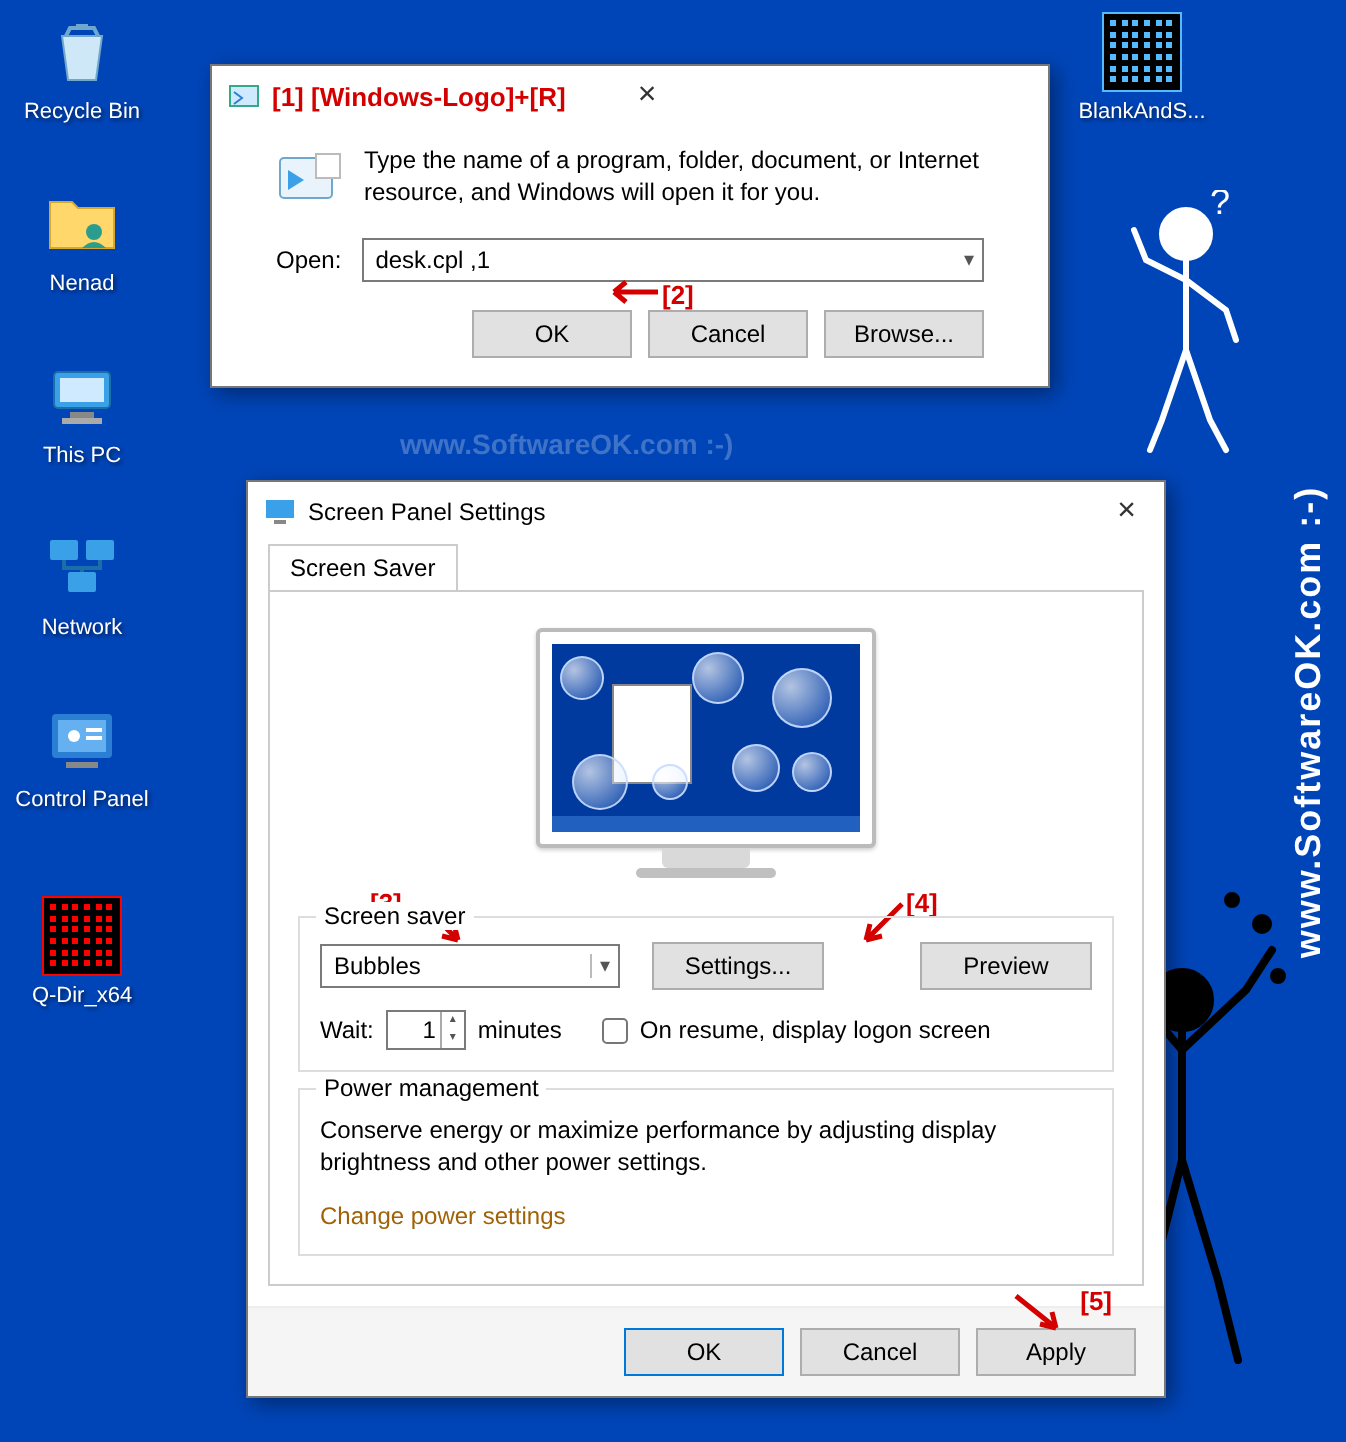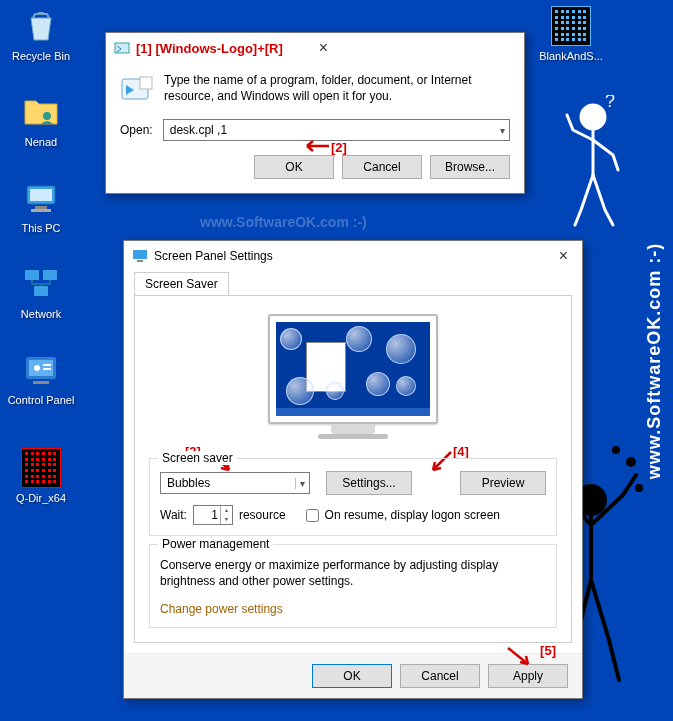--- a/index.html
+++ b/index.html
@@ -17,21 +17,21 @@
   
   .dotted-ico { width: 40px; height: 40px; background: #000; border: 1px solid #f00; display: grid; grid-template-columns: repeat(6,1fr); grid-template-rows: repeat(6,1fr); gap: 2px; padding: 3px; }
   .dotted-ico i { background: #f00; width: 3px; height: 3px; }
 
   
   .win { position: absolute; background: #fff; border: 1px solid #777; box-shadow: 3px 3px 10px rgba(0,0,0,0.4); }
   .win .titlebar { display: flex; align-items: center; padding: 6px 8px; font-size: 12px; color: #000; }
   .win .titlebar .tb-ico { width: 16px; height: 16px; margin-right: 6px; }
   .win .titlebar .tb-title { flex: 1; }
   .win .titlebar .tb-close { font-size: 16px; color: #333; padding: 0 6px; cursor: pointer; }
-  .win .body { padding: 10px 14px 14px; font-size: 12px; color: #000; }
+  .win .body { padding: 10px 32px 14px; font-size: 12px; color: #000; }
 
   
   .run { left: 105px; top: 32px; width: 420px; }
   .run .hint-row { display: flex; align-items: flex-start; gap: 10px; margin-bottom: 12px; }
   .run .hint-row .run-ico { width: 34px; height: 34px; flex: none; }
   .run .hint-row .txt { font-size: 12px; line-height: 1.3; }
   .run .open-row { display: flex; align-items: center; gap: 10px; margin-bottom: 14px; }
   .run .open-row label { font-size: 12px; }
   .run .open-row .combo { flex: 1; border: 1px solid #7a7a7a; height: 22px; display: flex; align-items: center; padding: 0 6px; font-size: 12px; position: relative; background: #fff; }
   .run .open-row .combo .chev { position: absolute; right: 4px; font-size: 10px; color: #555; }
@@ -354,21 +354,21 @@
       </div>
       <div class="ss-row2">
         <span>Wait:</span>
         <div class="spinner">
           <span style="padding-right:12px;">1</span>
           <div class="spins">
               <div>▴</div>
               <div>▾</div>
             </div>
         </div>
-        <span>resource</span>
+        <span>minutes</span>
         <input type="checkbox" style="">
         <span>On resume, display logon screen</span>
       </div>
     </div>
 
     <div class="groupbox">
       <div class="legend">Power management</div>
       <div style="font-size:12px; margin-bottom:10px; line-height:1.35;">Conserve energy or maximize performance by adjusting display brightness and other power settings.</div>
       <span class="link">Change power settings</span>
     </div>

